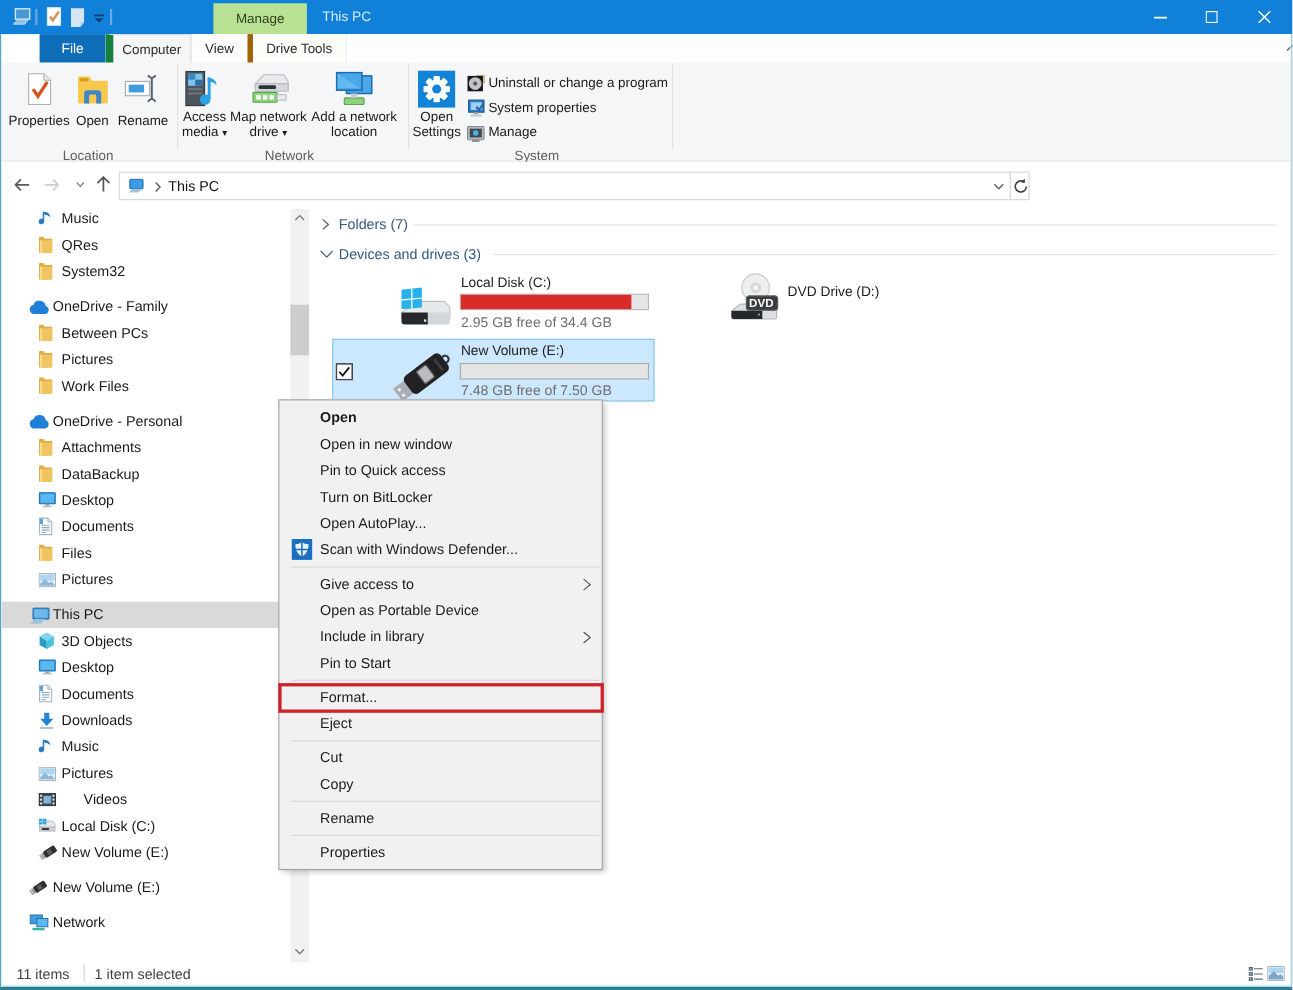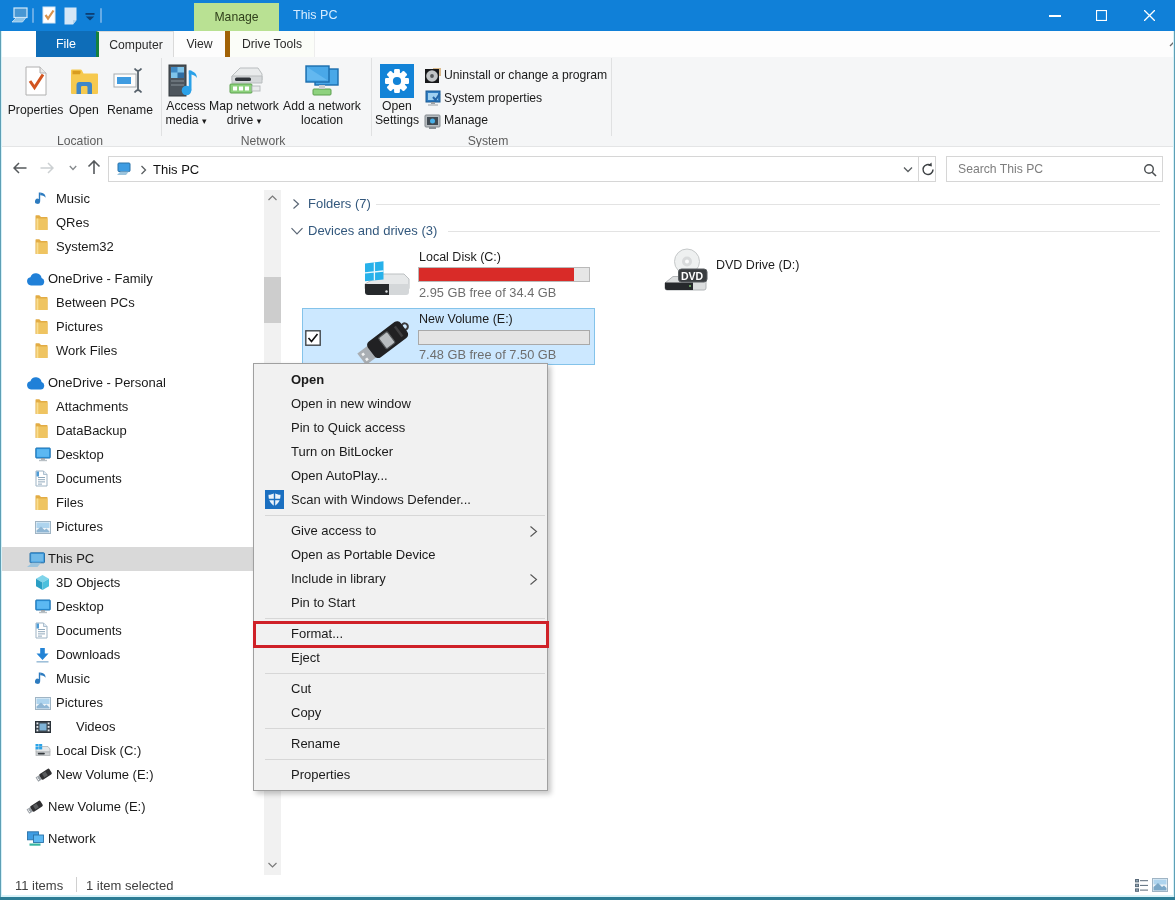--- a/index.html
+++ b/index.html
@@ -9,21 +9,21 @@
 
 #titlebar { position:absolute; left:0; top:0; width:1175px; height:31px; background:#1080d8; }
 .tsep { position:absolute; top:8px; width:2px; height:15px; background:#66abe6; border-radius:2px; }
 #managetab { position:absolute; left:194px; top:3px; width:85px; height:28px; background:#b9e193; color:#31411c; text-align:center; line-height:28px; font-size:12.2px; }
 #wintitle { position:absolute; left:293px; top:0; height:31px; line-height:31px; color:#d6ecff; font-size:12.5px; }
 .winbtn { position:absolute; top:0; height:31px; width:47px; }
 
 #tabrow { position:absolute; left:0; top:31px; width:1175px; height:26px; background:#fdfdfd;margin-left:36px; }
 #filetab { position:absolute; left:0; top:0; width:60px; height:26px; background:#0e6db8; color:#fff; text-align:center; line-height:26px; font-size:12.5px; }
 .rtab { position:absolute; top:0; height:26px; text-align:center; line-height:27px; color:#2b2b2b; font-size:12.2px; }
-#computertab { left:60px; width:78px; background:#f5f6f7; border-left:3px solid #15803d; border-right:1px solid #dadada; border-top:1px solid #dadada; }
+#computertab { left:60px; width:78px; background:#f5f6f7; border-left:7px solid #15803d; border-right:1px solid #dadada; border-top:1px solid #dadada; }
 #viewtab { left:138px; width:56px; border-right:5px solid #a16207; }
 #drivetab { left:194px; width:85px; border-right:1px solid #ededed; background:#fbfdf8; }
 
 #ribbon { position:absolute; left:0; top:57px; width:1175px; height:90px; background:#f5f6f7; border-bottom:1px solid #e4e5e6; }
 .gsep { position:absolute; top:1px; width:1px; height:78px; background:#e0e1e2; }
 .glabel { position:absolute; top:77px; height:12px; font-size:12.2px; color:#5d5d5d; text-align:center; }
 .bigbtn { position:absolute; top:47px; text-align:center; font-size:12.2px; color:#1a1a1a; line-height:13.5px; }
 .smalltxt { position:absolute; font-size:12.2px; color:#1a1a1a; }
 
 #addrbar { position:absolute; left:0; top:147px; width:1175px; height:43px; background:#fff; }
@@ -240,26 +240,20 @@
       </svg>
     <div class="abs" style="left:44px;top:0;line-height:25px;color:#111">This PC</div>
     <svg class="abs" style="left:794px;top:9px" width="10" height="7" viewBox="0 0 10 7">
         <path d="M1 1.5 L5 5.5 L9 1.5" fill="none" stroke="#5a5e61" stroke-width="1.3"></path>
       </svg>
   </div>
   <div id="refreshbox">
     <svg class="abs" style="left:2px;top:5px" width="14" height="15" viewBox="0 0 14 15">
       <path d="M12 7.5 a5 5 0 1 1 -2 -4" fill="none" stroke="#3e4245" stroke-width="1.5"></path>
       <path d="M10.5 0.5 L10.8 4.4 L7 3.6 Z" fill="#3e4245"></path>
-    </svg>
-  </div>
-  <div id="searchbox">Search This PC
-    <svg class="abs" style="left:196px;top:6px" width="14" height="14" viewBox="0 0 14 14">
-      <circle cx="6" cy="6" r="4.3" fill="none" stroke="#4a4e51" stroke-width="1.4"></circle>
-      <path d="M9.2 9.2 L13 13" stroke="#4a4e51" stroke-width="1.6"></path>
     </svg>
   </div>
 </div>
 
 <div id="main">
   <div id="sidebar">
   <div class="sitem" style="left:0;top:-3px;width:264px;padding-left:56px"><svg class="ic" style="left:35px;top:3px" width="14" height="17" viewBox="0 0 14 17">
           <path d="M5.2 2.5 v8.8 a2.6 2.6 0 1 1 -1.4 -2.3 V2.5 Z" fill="#2d7bbf"></path>
           <path d="M5.2 2.5 c3.4 .3 5.6 2.2 5.4 5.2 c-.9 -1.7 -3 -2.6 -5.4 -2.5 Z" fill="#2d7bbf"></path>
         </svg>Music</div>

